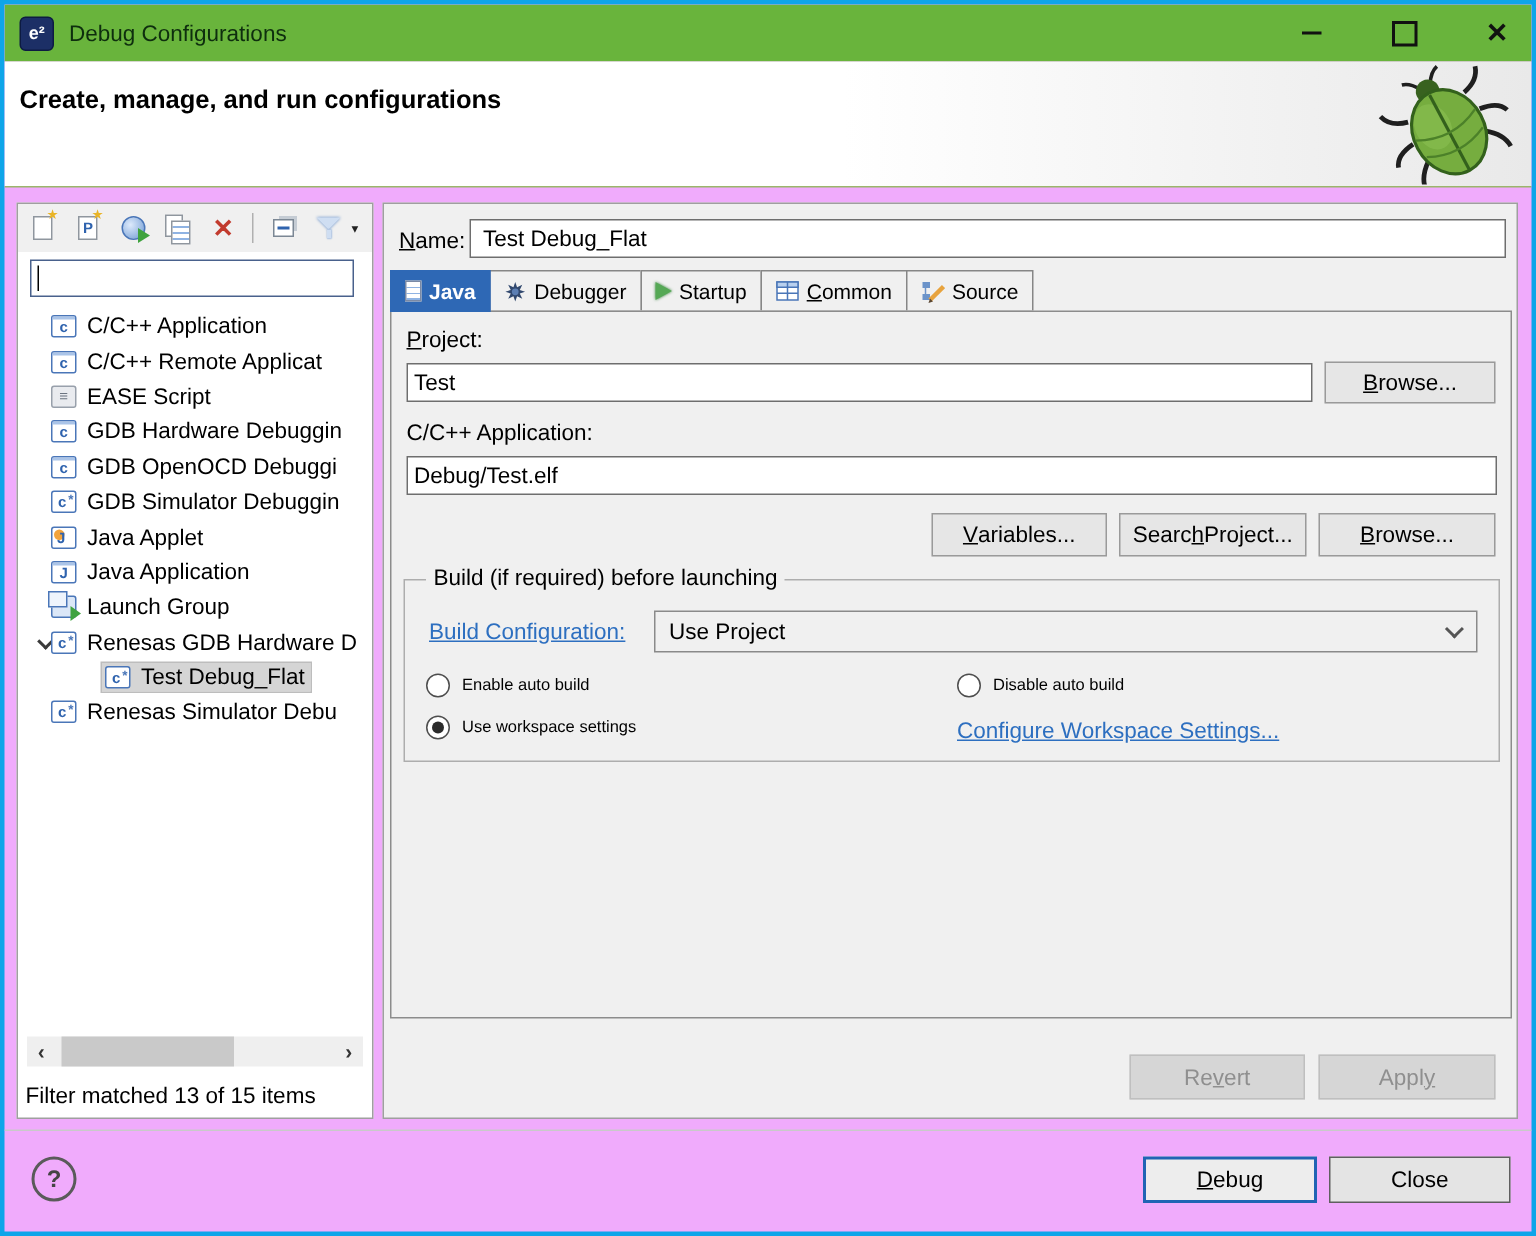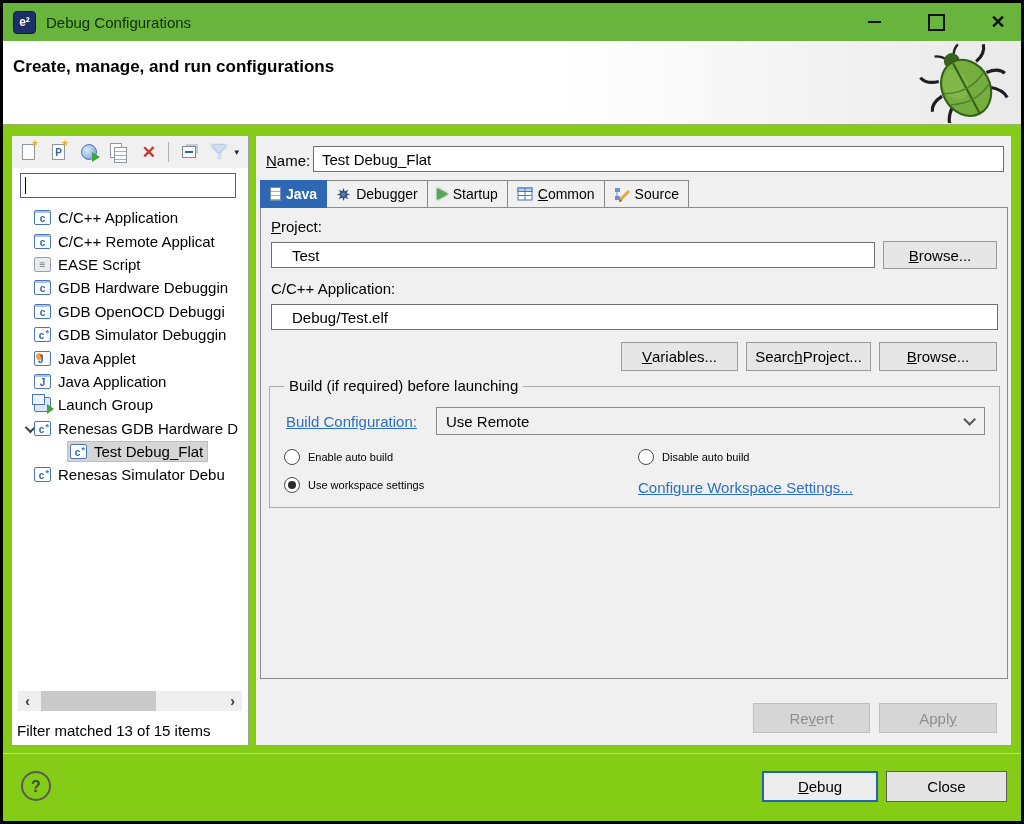--- a/index.html
+++ b/index.html
@@ -1,19 +1,19 @@
 <!DOCTYPE html>
 <html><head>
 <meta charset="utf-8">
 <style>
   * { margin:0; padding:0; box-sizing:border-box; }
   body { background:#555; font-family:"Liberation Sans", sans-serif; }
   .window {
-    position:relative; width:1024px; height:824px; background:#84cc16;
-    border:3px solid #000000; overflow:hidden;
+    position:relative; width:1024px; height:824px; background:#f0abfc;
+    border:3px solid #0ea5e9; overflow:hidden;
     font-family:"Liberation Sans", sans-serif;
   }
   
   .titlebar { position:absolute; top:0; left:0; right:0; height:38px;
     background:#69b43c; display:flex; align-items:center; padding:0 10px; }
   .appicon { width:23px; height:23px; background:#1c2f66; border:1px solid #0d1b42;
     border-radius:4px; color:#fff; font:bold 12px/21px "Liberation Sans",sans-serif;
     text-align:center; }
   .titlebar .title { margin-left:10px; font-size:15px; color:#0e2e0e; }
   .wincontrols { margin-left:auto; display:flex; align-items:center; }
@@ -111,21 +111,21 @@
   .tab.selected { background:#2e68b5; border-color:#2e68b5; color:#fff; font-weight:bold; z-index:1; }
   .tabi-doc { width:11px; height:14px; background:#fff; border:1px solid #7b8aa5;
     background-image:repeating-linear-gradient(to bottom, transparent 0 3px, #8fb3e3 3px 4px); }
   .tabi-play { width:0; height:0; border-left:11px solid #55a855; border-top:6px solid transparent;
     border-bottom:6px solid transparent; filter:drop-shadow(0 0 1px #2e7d32); }
   
   .content-frame { position:absolute; left:4px; top:71px; width:748px; height:472px;
     border:1px solid #8c8c8c; background:#f0f0f0; }
   .flabel { position:absolute; font-size:15px; color:#000; }
   .tinput { position:absolute; background:#fff; border:1px solid #6e6e6e; font-size:15px;
-    padding:0 20px; display:flex; align-items:center; height:26px; }
+    padding:0 4px; display:flex; align-items:center; height:26px; }
   .btn { position:absolute; height:28px; background:#e6e6e6; border:1px solid #9a9a9a;
     font-size:15px; color:#000; display:flex; align-items:center; justify-content:center; cursor:pointer;
     font-family:"Liberation Sans",sans-serif; }
   .group { position:absolute; left:8px; top:178px; width:731px; height:122px; border:1px solid #adadad; }
   .group-title { position:absolute; left:14px; top:-10px; background:#f0f0f0; padding:0 5px; font-size:15px; }
   a.link { color:#2d6fc0; text-decoration:underline; font-size:15px; cursor:pointer; }
   .bc-link { position:absolute; left:16px; top:26px; }
   .combo { position:absolute; left:166px; top:20px; width:549px; height:28px; background:#f0f0f0;
     border:1px solid #8a8a8a; display:flex; align-items:center; justify-content:space-between;
     padding:0 12px 0 9px; font-size:15px; cursor:pointer; }
@@ -350,21 +350,21 @@
       <div class="tinput" style="left:10px; top:96px; width:727px;">Debug/Test.elf</div>
 
       <div class="btn" style="left:360px; top:134px; width:117px; height:29px;"><u>V</u>ariables...</div>
       <div class="btn" style="left:485px; top:134px; width:125px; height:29px;">Searc<u>h</u> Project...</div>
       <div class="btn" style="left:618px; top:134px; width:118px; height:29px;"><u>B</u>rowse...</div>
 
       <div class="group">
         <div class="group-title">Build (if required) before launching</div>
         <a class="link bc-link">Build Configuration:</a>
         <div class="combo">
-          <span>Use Remote</span>
+          <span>Use Project</span>
           <span class="chev"></span>
         </div>
         <div class="radio-row" style="left:14px; top:62px;">
           <span class="radio"></span>
           <span>Enable auto build</span>
         </div>
         <div class="radio-row" style="left:368px; top:62px;">
           <span class="radio"></span>
           <span>Disable auto build</span>
         </div>

